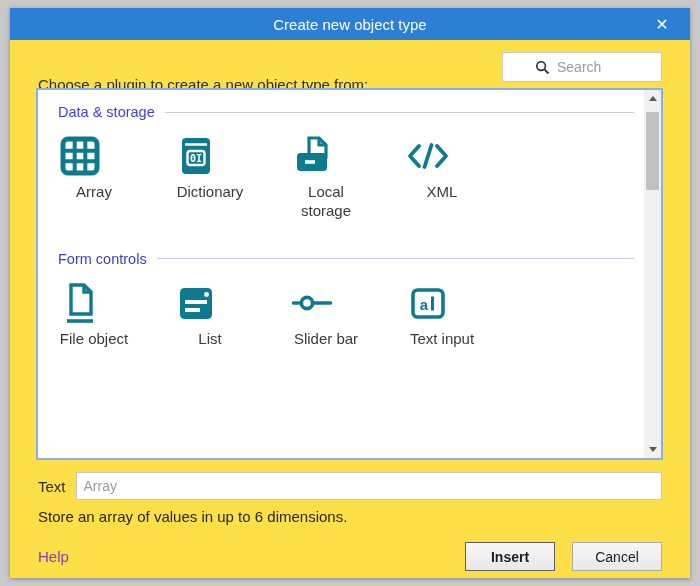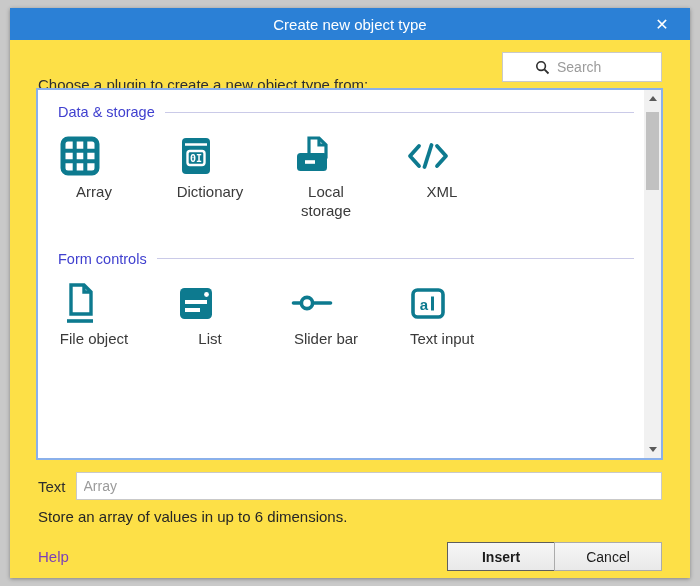--- a/index.html
+++ b/index.html
@@ -75,21 +75,21 @@
   }
   .name-row input::placeholder{color:#9b9b9b;}
   .description{position:absolute;left:28px;top:468px;right:28px;font-size:15px;color:#262626;}
   
   .footer{position:absolute;left:28px;right:28px;top:502px;height:32px;}
   .help-link{
     position:absolute;left:0;top:6px;font-size:15px;color:#7b3fb8;
     cursor:pointer;
   }
   .btn{
-    position:absolute;top:0;width:108px;height:29px;
+    position:absolute;top:0;width:90px;height:29px;
     background:linear-gradient(#f6f6f6,#e9e9e9);
     border:1px solid #ababab;font-size:14px;color:#1d1d1d;
     font-family:"Liberation Sans","DejaVu Sans",sans-serif;cursor:pointer;
     display:flex;align-items:center;justify-content:center;box-sizing:border-box;
   }
   .btn.insert{right:107px;font-weight:bold;border-color:#5e5e5e;}
   .btn.cancel{right:0;}
 </style>
 </head>
 <body>

